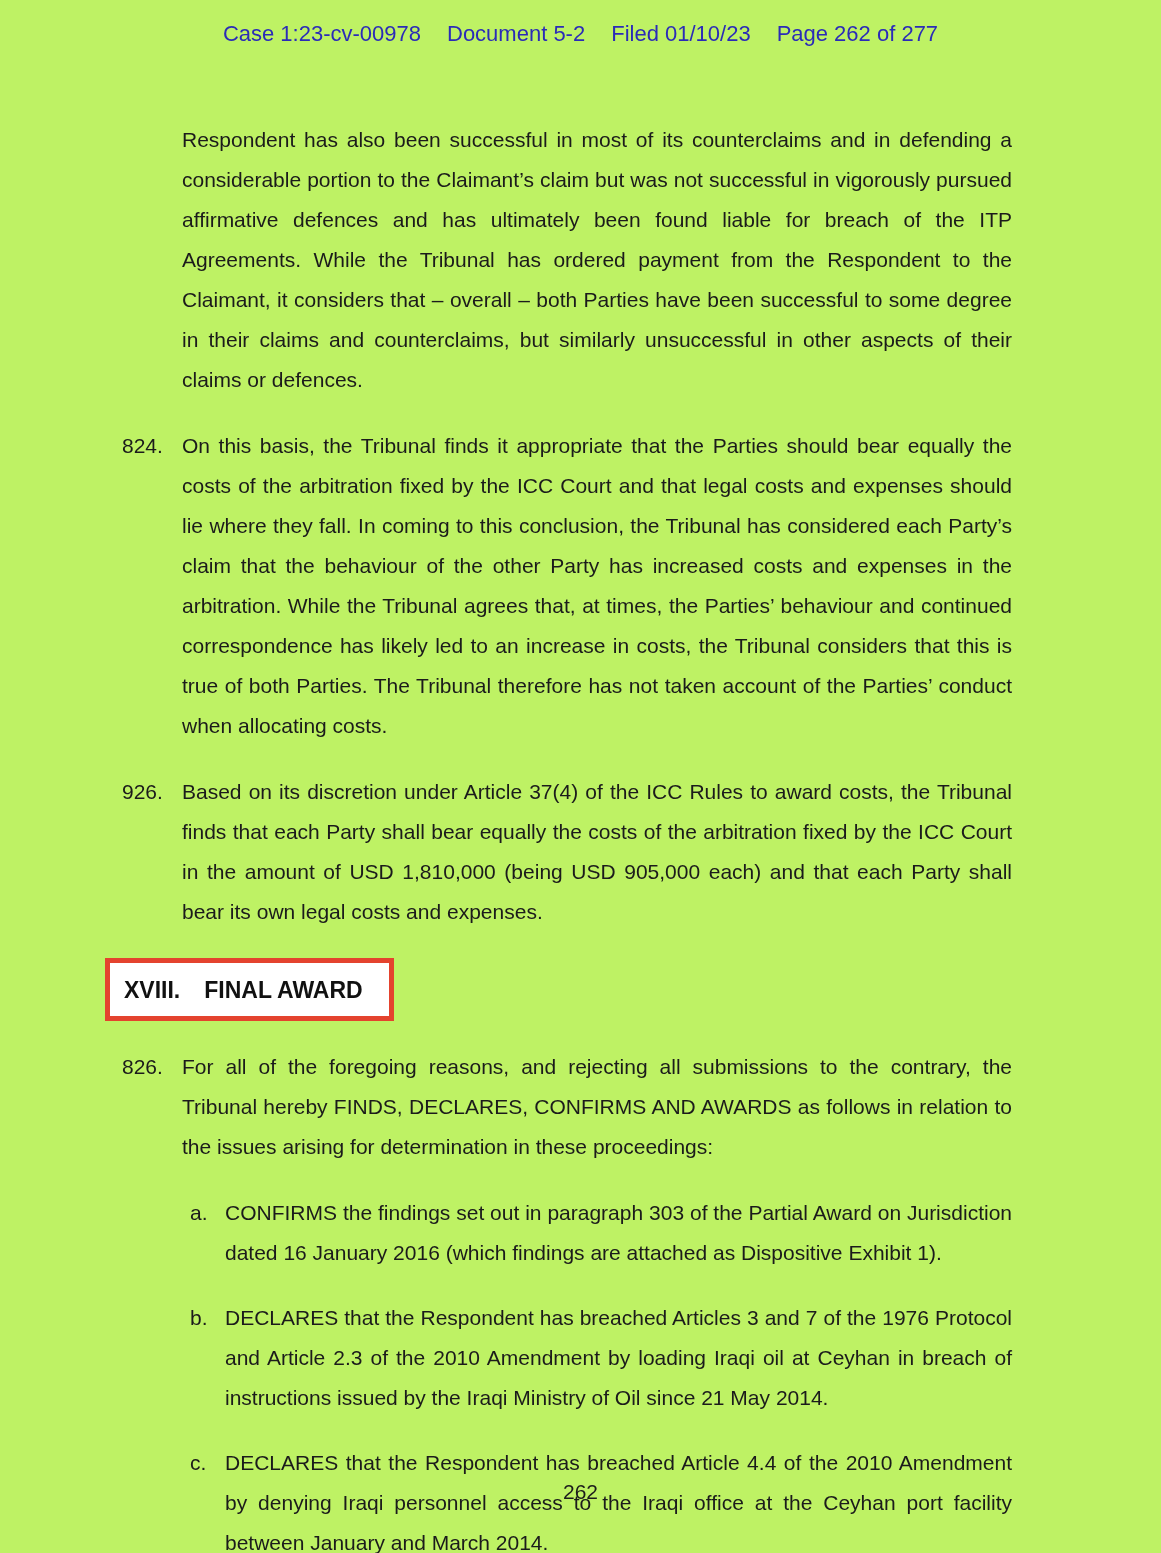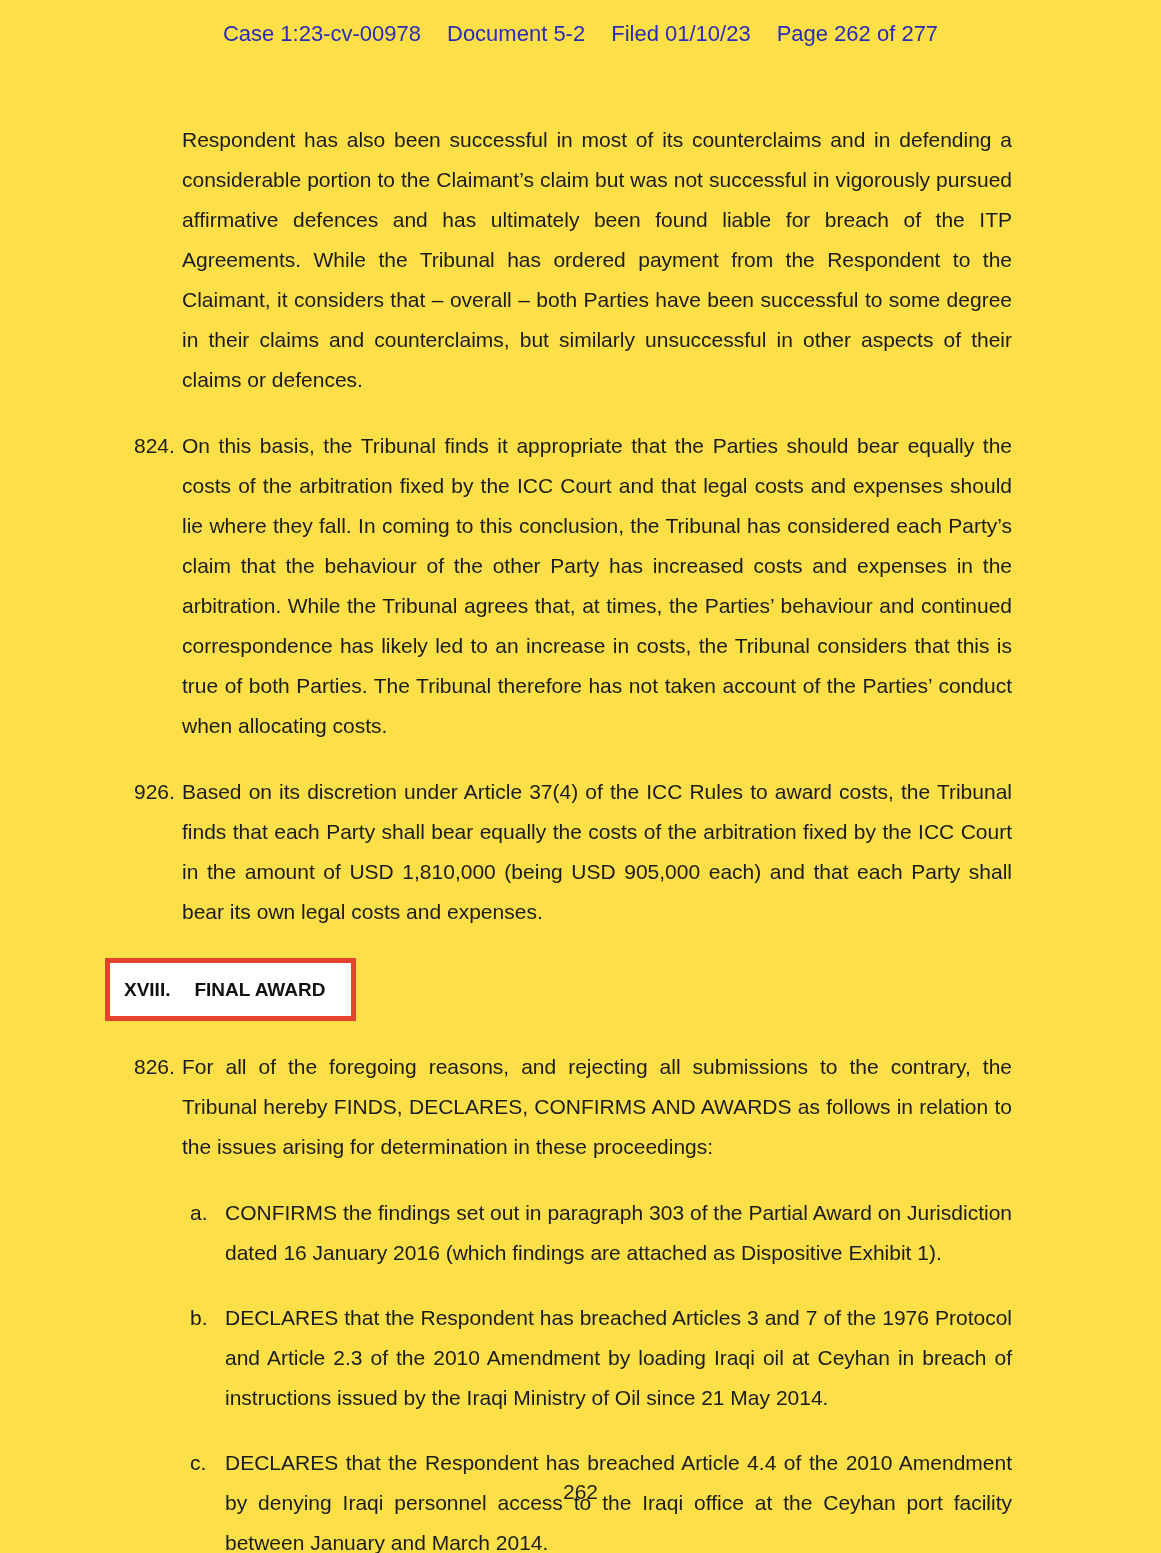--- a/index.html
+++ b/index.html
@@ -1,21 +1,21 @@
 <!DOCTYPE html>
 <html><head>
 <meta charset="utf-8">
 <style>
   * { margin: 0; padding: 0; box-sizing: border-box; }
   html, body { background: #ffffff; }
   .page {
     position: relative;
     width: 1161px;
     height: 1553px;
-    background: #fde047;
+    background: #bef264;
     font-family: "Liberation Sans", "DejaVu Sans", sans-serif;
     color: #1b1b1b;
     overflow: hidden;
   }
   .page-header {
     position: absolute;
     top: 21px;
     left: 0;
     width: 100%;
     display: flex;
@@ -35,36 +35,36 @@
   }
   .para {
     position: relative;
     padding-left: 60px;
     text-align: justify;
     margin-bottom: 26px;
     margin-left: 12px;
   }
   .para-num {
     position: absolute;
-    left: 12px;
+    left: 0;
     top: 0;
   }
   .section-heading-row {
     margin: 10px 0 26px -5px;
   }
   .highlight-box {
     display: inline-flex;
     align-items: center;
     gap: 24px;
     border: 5px solid #e4432e;
     background: #ffffff;
     padding: 0 26px 0 14px;
     height: 63px;
     font-weight: bold;
-    font-size: 19px;
+    font-size: 23px;
     color: #111111;
   }
   .sub-item {
     position: relative;
     padding-left: 115px;
     text-align: justify;
     margin-bottom: 25px;
   }
   .sub-letter {
     position: absolute;

